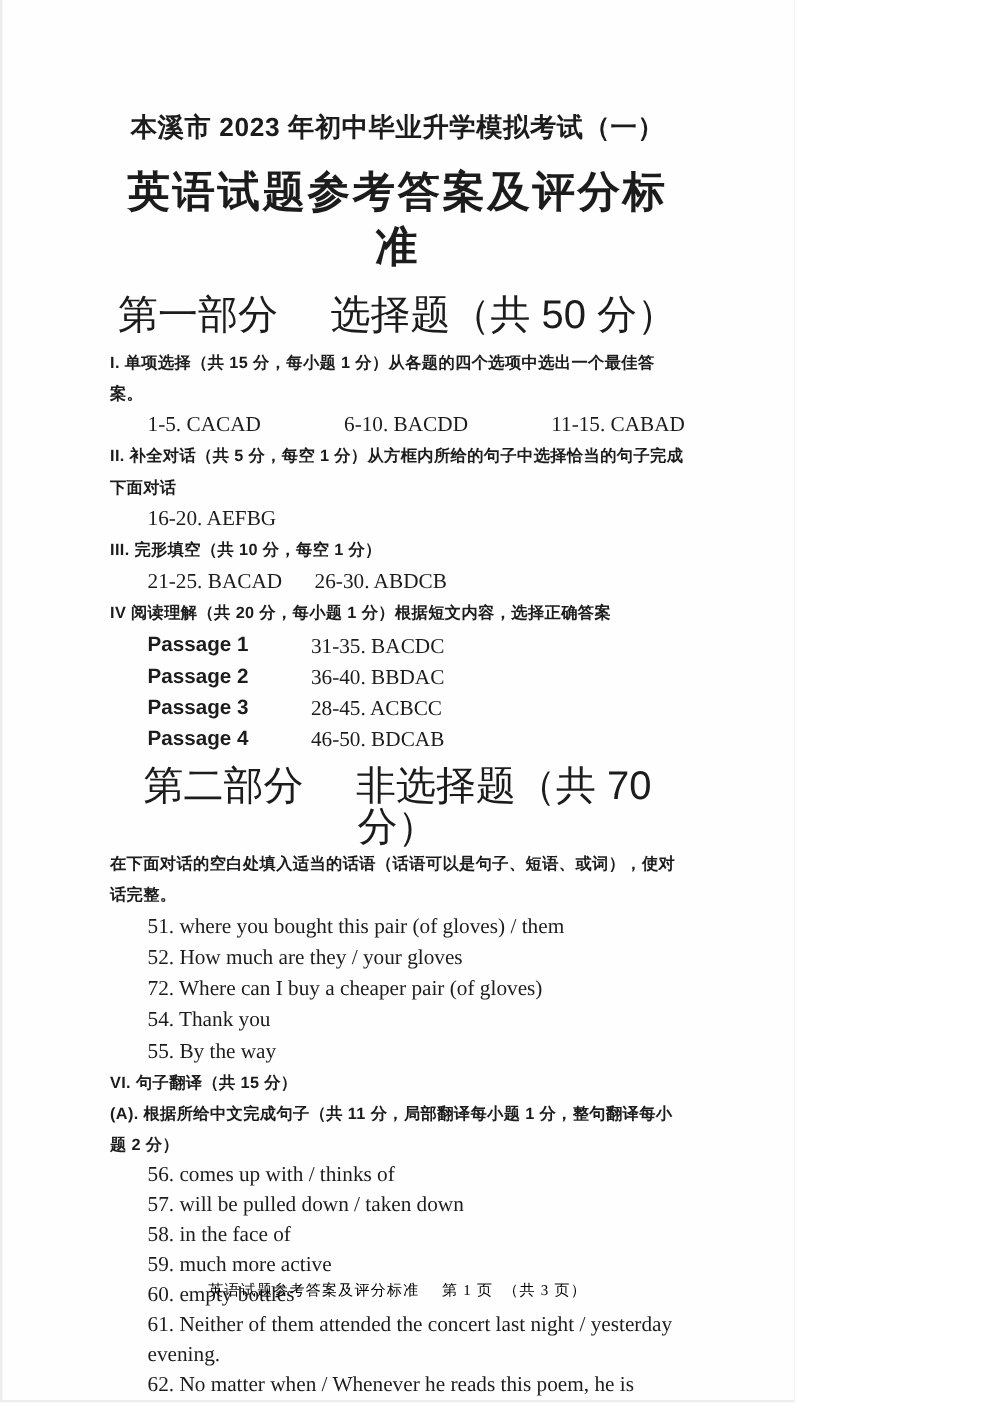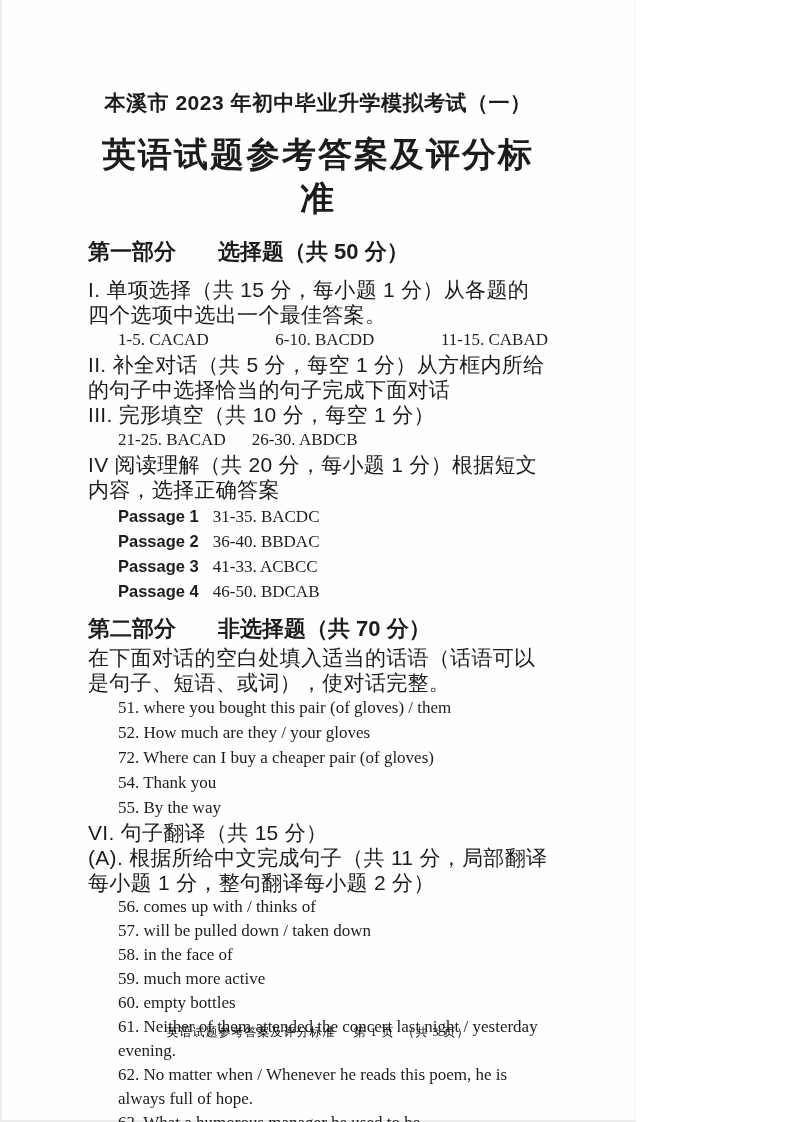--- a/index.html
+++ b/index.html
@@ -27,29 +27,30 @@
   }
   .main-title {
     margin: 16px 0 0 0;
     text-align: center;
     font-size: 34px; line-height: 44px;
     font-weight: 700;
     letter-spacing: 2px;
   }
   .part-heading {
     margin-top: 15px;
-    font-size: 22px; line-height: 33px;
-    font-weight: 700;
+    text-align: center;
+    font-size: 32px; line-height: 33px;
+    font-weight: 400;
   }
   .part-heading .part-label { margin-right: 42px; }
 
   .cn-line {
     margin: 0;
-    font-size: 21px; line-height: 25px;
-    font-weight: 400;
+    font-size: 13px; line-height: 25px;
+    font-weight: 700;
     letter-spacing: 0.3px;
   }
   .first-section { margin-top: 9px; }
   .part2-first { margin-top: 2px; }
 
   .answer-row {
     display: flex;
     margin-left: 30px;
     line-height: 25px;
   }
@@ -61,20 +62,21 @@
     font-weight: 400;
     font-size: 17px;
   }
 
   .passages { margin-top: 2px; }
   .passage-row {
     display: flex;
     margin-left: 30px;
     line-height: 25px;
     align-items: flex-start;
+    gap: 36px;
   }
   .passage-label {
     font-family: "Liberation Sans", sans-serif;
     font-weight: 700;
     font-size: 16.5px;
     margin-right: 14px;
     white-space: pre;
   }
   .part2-heading { margin-top: 8px; }
 
@@ -113,40 +115,43 @@
     </div>
 
     <p class="cn-line first-section">I. 单项选择（共 15 分，每小题 1 分）从各题的四个选项中选出一个最佳答案。</p>
     <div class="answer-row gap-lg">
       <span class="en">1-5. CACAD</span>
       <span class="en">6-10. BACDD</span>
       <span class="en">11-15. CABAD</span>
     </div>
 
     <p class="cn-line">II. 补全对话（共 5 分，每空 1 分）从方框内所给的句子中选择恰当的句子完成下面对话</p>
+    <div class="answer-row">
+      <span class="en">16-20. AEFBG</span>
+    </div>
 
     <p class="cn-line">III. 完形填空（共 10 分，每空 1 分）</p>
     <div class="answer-row gap-sm">
       <span class="en">21-25. BACAD</span>
       <span class="en">26-30. ABDCB</span>
     </div>
 
     <p class="cn-line">IV 阅读理解（共 20 分，每小题 1 分）根据短文内容，选择正确答案</p>
     <div class="passages">
       <div class="passage-row">
         <span class="passage-label">Passage 1</span>
         <span class="en">31-35. BACDC</span>
       </div>
       <div class="passage-row">
         <span class="passage-label">Passage 2</span>
         <span class="en">36-40. BBDAC</span>
       </div>
       <div class="passage-row">
         <span class="passage-label">Passage 3</span>
-        <span class="en">41-33. ACBCC</span>
+        <span class="en">28-45. ACBCC</span>
       </div>
       <div class="passage-row">
         <span class="passage-label">Passage 4</span>
         <span class="en">46-50. BDCAB</span>
       </div>
     </div>
 
     <div class="part-heading part2-heading">
       <span class="part-label">第二部分</span><span>非选择题（共 70 分）</span>
     </div>

